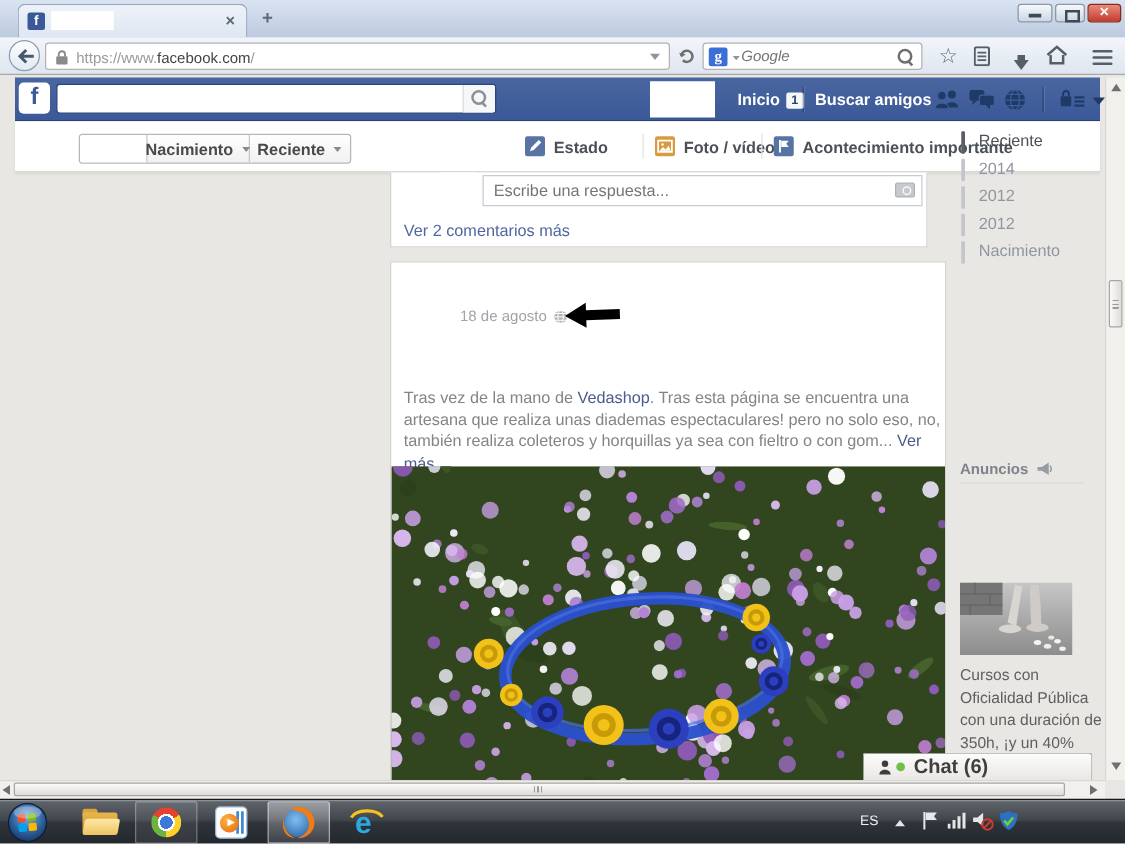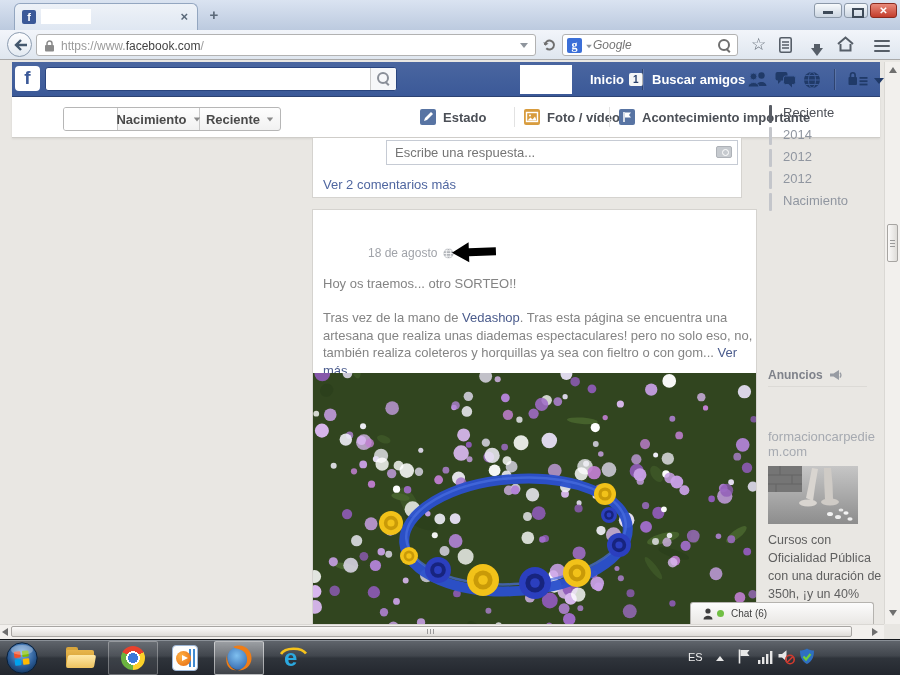--- a/index.html
+++ b/index.html
@@ -166,21 +166,21 @@
   .hs-thumb { position:absolute; left:11px; top:1px; width:841px; height:11px;
     background:linear-gradient(#fbfaf9,#dedcd8); border:1px solid #a7a5a2; border-radius:2px; }
   .hs-thumb::after { content:""; position:absolute; left:415px; top:2px; width:8px; height:5px;
     background:repeating-linear-gradient(90deg,#9a9a9a 0 1px,transparent 1px 3px); }
   .corner { position:absolute; left:884px; top:624px; width:16px; height:15px; background:#e8e6e2; }
 
   
   .chatbar { position:absolute; left:690px; top:602px; width:184px; height:22px;
     background:linear-gradient(#fcfcfc,#e9e7e4); border:1px solid #b5b3af; border-bottom:none;
     border-radius:3px 3px 0 0; display:flex; align-items:center; padding-left:12px; gap:3px; }
-  .chat-label { font-size:10px; font-weight:normal; color:#3f3f3f; margin-left:4px; }
+  .chat-label { font-size:16px; font-weight:bold; color:#3f3f3f; margin-left:4px; }
   .green-dot { width:7px; height:7px; border-radius:50%; background:#71bf44; }
 
   
   .taskbar { position:absolute; left:0; top:639px; width:900px; height:36px;
     background:linear-gradient(#61666d,#41464d 45%,#2f343b 52%,#23272e);
     border-top:1px solid #14171b; box-shadow:inset 0 1px 0 #8a9097; }
   .tb-btn { position:absolute; top:1px; width:50px; height:34px; border-radius:2px;
     display:flex; align-items:center; justify-content:center; }
   .tb-btn.framed { border:1px solid rgba(255,255,255,0.3); background:rgba(255,255,255,0.07); }
   .tb-btn.active { border:1px solid rgba(255,255,255,0.5);
@@ -394,21 +394,20 @@
         <circle cx="5.5" cy="5.5" r="5" fill="#b0b3b8"></circle>
         <ellipse cx="5.5" cy="5.5" rx="2.2" ry="5" fill="none" stroke="#fff" stroke-width="0.8"></ellipse>
         <path d="M0.5 5.5 h10 M1.3 2.8 h8.4 M1.3 8.2 h8.4" stroke="#fff" stroke-width="0.8"></path>
       </svg>
     </div>
     <div class="annot-arrow">
       <svg width="46" height="22" viewBox="0 0 46 22">
         <polygon points="1,11 18,1 18,7 45,7 45,15 18,15 18,21" fill="#000"></polygon>
       </svg>
     </div>
-    <div class="post-text1">Hoy os traemos... otro SORTEO!!</div>
     <div class="post-text2"><span>Tras vez de la mano de </span><span class="lnk">Vedashop</span><span>. Tras esta página se encuentra una artesana que realiza unas diademas espectaculares! pero no solo eso, no, también realiza coleteros y horquillas ya sea con fieltro o con gom... </span><span class="lnk">Ver más</span></div>
     <div class="photo">
       <svg id="photo-svg" width="443" height="270" viewBox="0 0 443 270">
         <rect width="443" height="270" fill="#31451f"></rect>
         <g id="foliage">
             <ellipse cx="293.34450735307513" cy="57.37352696590756" rx="11.541288978206595" ry="4.904510022096574" fill="#3c5526" transform="rotate(152.99824131326667 348.1038676021173 197.2906387631272)"></ellipse>
             <ellipse cx="432.77111667570244" cy="249.98341197147192" rx="6.06248171630431" ry="3.055802539948282" fill="#2c401c" transform="rotate(56.19866732330931 174.7430798154059 158.42994025369637)"></ellipse>
             <ellipse cx="429.8836623578722" cy="102.2180071436884" rx="18.343129242930154" ry="8.559936825912416" fill="#46622c" transform="rotate(55.746993299455845 97.7464338432748 109.89768184716705)"></ellipse>
             <ellipse cx="410.74107690422846" cy="34.30129329408579" rx="8.687813006661745" ry="7.317086984551087" fill="#3c5526" transform="rotate(158.42848050334885 362.9445342467839 208.31267074137585)"></ellipse>
             <ellipse cx="34.549324387474606" cy="207.52515728470178" rx="6.7942917620736605" ry="6.283562216574122" fill="#2c401c" transform="rotate(144.90521883820426 54.17647260389126 109.08186111090791)"></ellipse>
@@ -696,21 +695,20 @@
   </div>
 
   <div class="ads-head">
     <span>Anuncios</span>
     <svg width="14" height="12" viewBox="0 0 14 12">
       <path d="M1 4.5 h3.5 L10 1 v10 L4.5 7.5 H1 z" fill="#989ca3"></path>
       <path d="M11 3.5 a4 4 0 0 1 0 5" stroke="#989ca3" stroke-width="1.2" fill="none"></path>
     </svg>
   </div>
   <div class="ads-div"></div>
-  <div class="ad-domain">formacioncarpediem.com</div>
   <div class="ad-img">
     <svg width="90" height="58" viewBox="0 0 90 58">
       <defs>
         <linearGradient id="adg" x1="0" y1="0" x2="0" y2="1">
           <stop offset="0" stop-color="#c6c6c6"></stop>
             <stop offset="1" stop-color="#8d8d8d"></stop>
         </linearGradient>
       </defs>
       <rect width="90" height="58" fill="url(#adg)"></rect>
       <rect width="34" height="26" fill="#757575"></rect>

